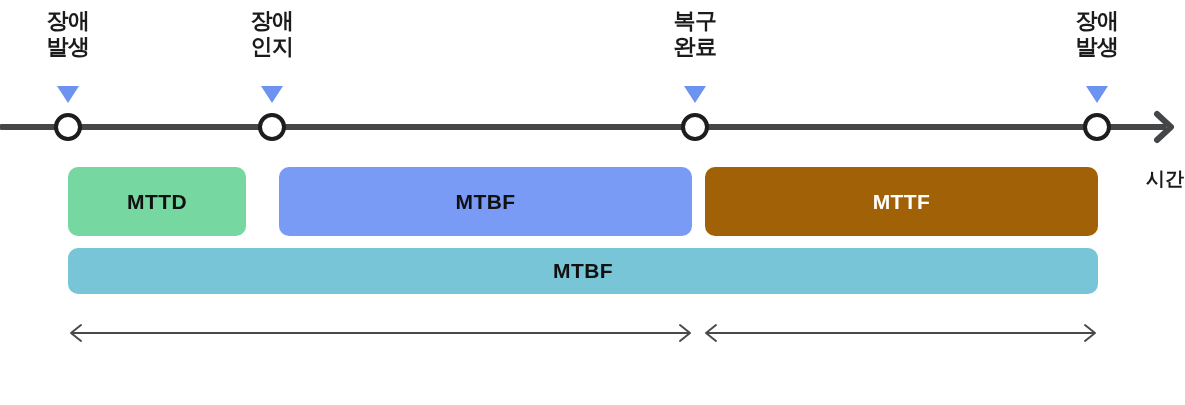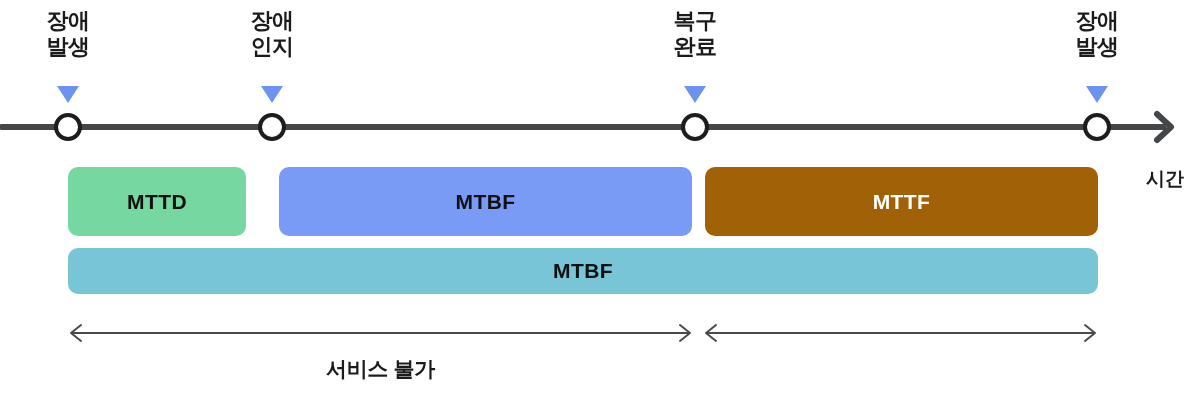--- a/index.html
+++ b/index.html
@@ -175,21 +175,20 @@
 
   <div class="bar bar-row2" style="left:68px;width:1030px;background:#79c5d8;color:#111111">MTBF</div>
 
   <div class="range" style="left:68px;width:625px">
     <svg width="625" height="20" viewBox="0 0 625 20" preserveAspectRatio="none">
       <line x1="4" y1="10" x2="621" y2="10" stroke="#4a4a4a" stroke-width="2"></line>
       <path d="M13 2 L3 10 L13 18" stroke="#4a4a4a" stroke-width="2" fill="none" stroke-linecap="round" stroke-linejoin="round"></path>
       <path d="M612 2 L622 10 L612 18" stroke="#4a4a4a" stroke-width="2" fill="none" stroke-linecap="round" stroke-linejoin="round"></path>
     </svg>
   </div>
-  <div class="range-label" style="left:68px;width:625px">서비스 불가</div>
 
   <div class="range" style="left:703px;width:395px">
     <svg width="395" height="20" viewBox="0 0 395 20" preserveAspectRatio="none">
       <line x1="4" y1="10" x2="391" y2="10" stroke="#4a4a4a" stroke-width="2"></line>
       <path d="M13 2 L3 10 L13 18" stroke="#4a4a4a" stroke-width="2" fill="none" stroke-linecap="round" stroke-linejoin="round"></path>
       <path d="M382 2 L392 10 L382 18" stroke="#4a4a4a" stroke-width="2" fill="none" stroke-linecap="round" stroke-linejoin="round"></path>
     </svg>
   </div>
 
 </div>

